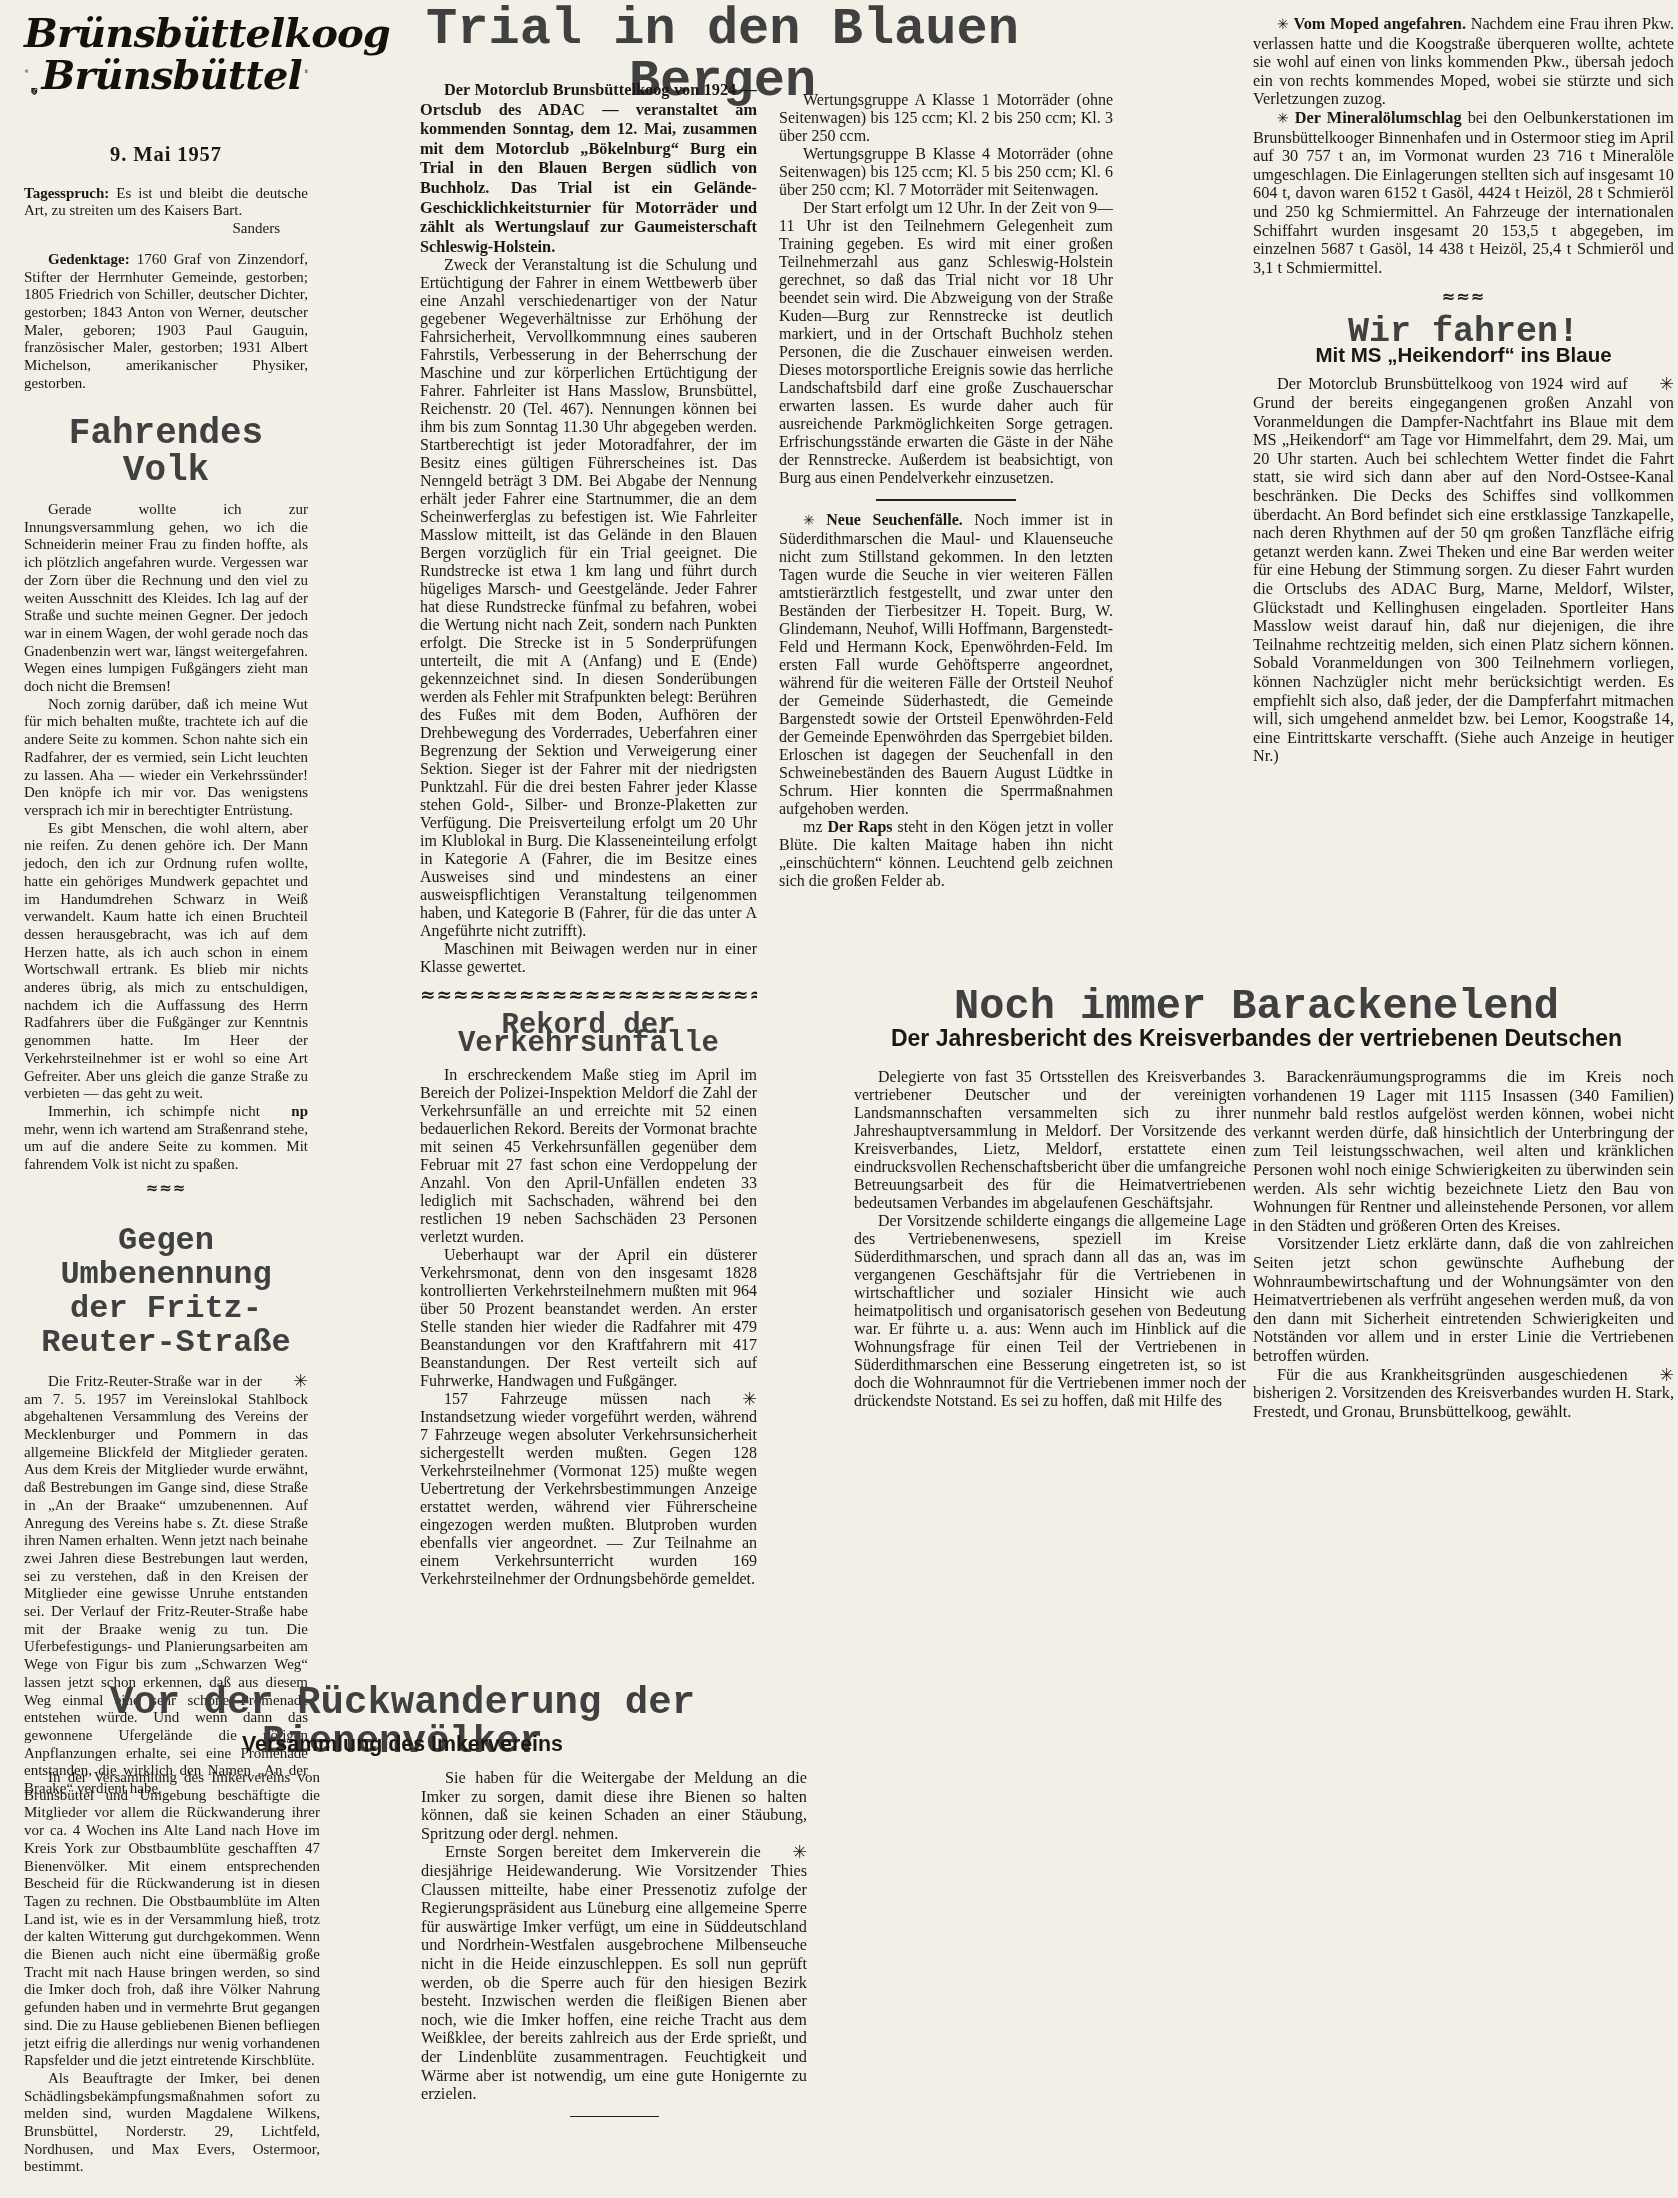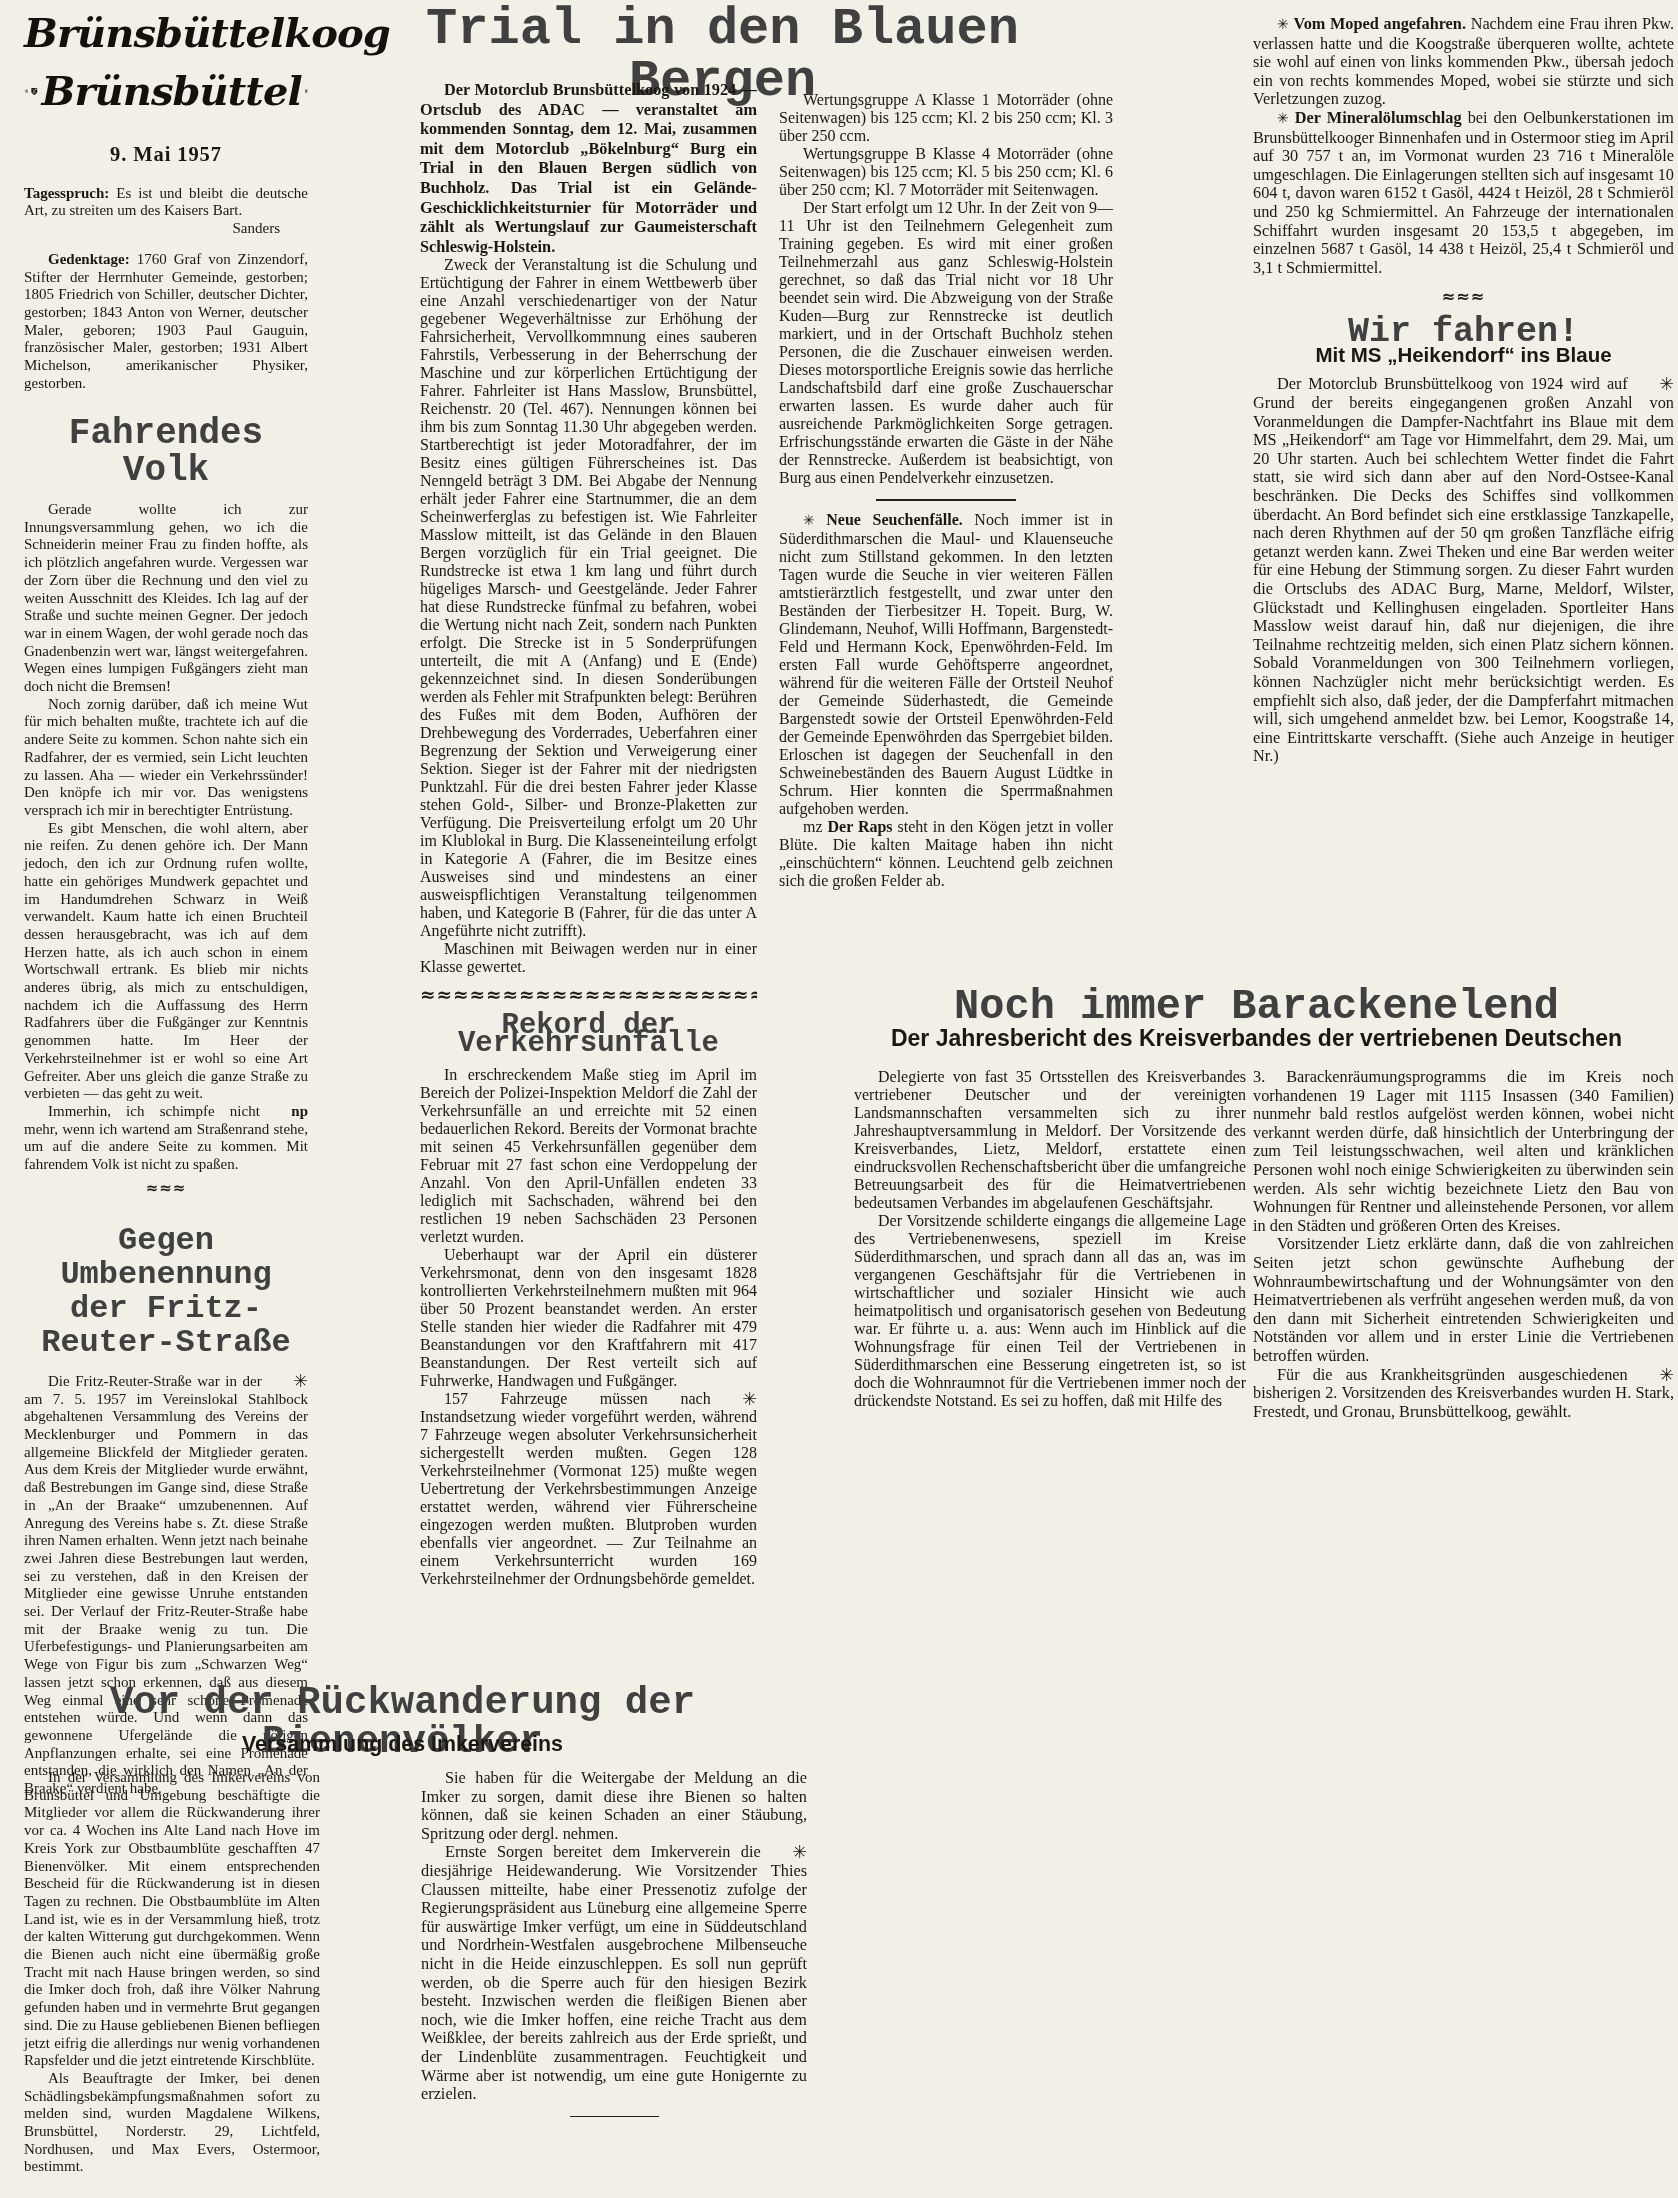--- a/index.html
+++ b/index.html
@@ -16,21 +16,21 @@
   .star-inline{font-size:14px;}
   .squiggle{text-align:center;font-weight:bold;letter-spacing:0.9px;line-height:1;
             font-family:"DejaVu Sans",sans-serif;color:#211d18;}
   .braid{white-space:nowrap;overflow:hidden;margin:9.3px 0 1.9px 0;font-size:18.6px;}
   .rule{border-top:2.3px solid #262119;width:140px;margin:12px auto 10.3px auto;}
   .rule.small{width:89px;border-top-width:1.9px;}
 
   
   .mast-title{font-family:"DejaVu Serif",serif;font-style:italic;font-weight:bold;
               font-size:40px;letter-spacing:-0.9px;line-height:1.0;color:#14110d;}
-  .mast-row{display:flex;align-items:center;justify-content:center;gap:3.7px;margin-top:1.9px;}
+  .mast-row{display:flex;align-items:flex-start;justify-content:center;gap:3.7px;margin-top:1.9px;}
   .mast-date{font-size:20.5px;font-weight:bold;text-align:center;margin-top:18.6px;letter-spacing:0.9px;}
 
   
   .c1{left:24px;top:13px;width:284px;font-size:15px;line-height:17.7px;}
   .c1 .opening{margin-top:20.5px;}
   .label{font-weight:bold;}
   .author-line{text-align:right;padding-right:28px;}
   h2.small-head{font-size:36px;margin:24px 0 11.2px 0;text-align:center;line-height:1.02;}
   h2.gu-head{font-size:32px;margin:28px 0 13px 0;text-align:center;line-height:1.06;}
 

